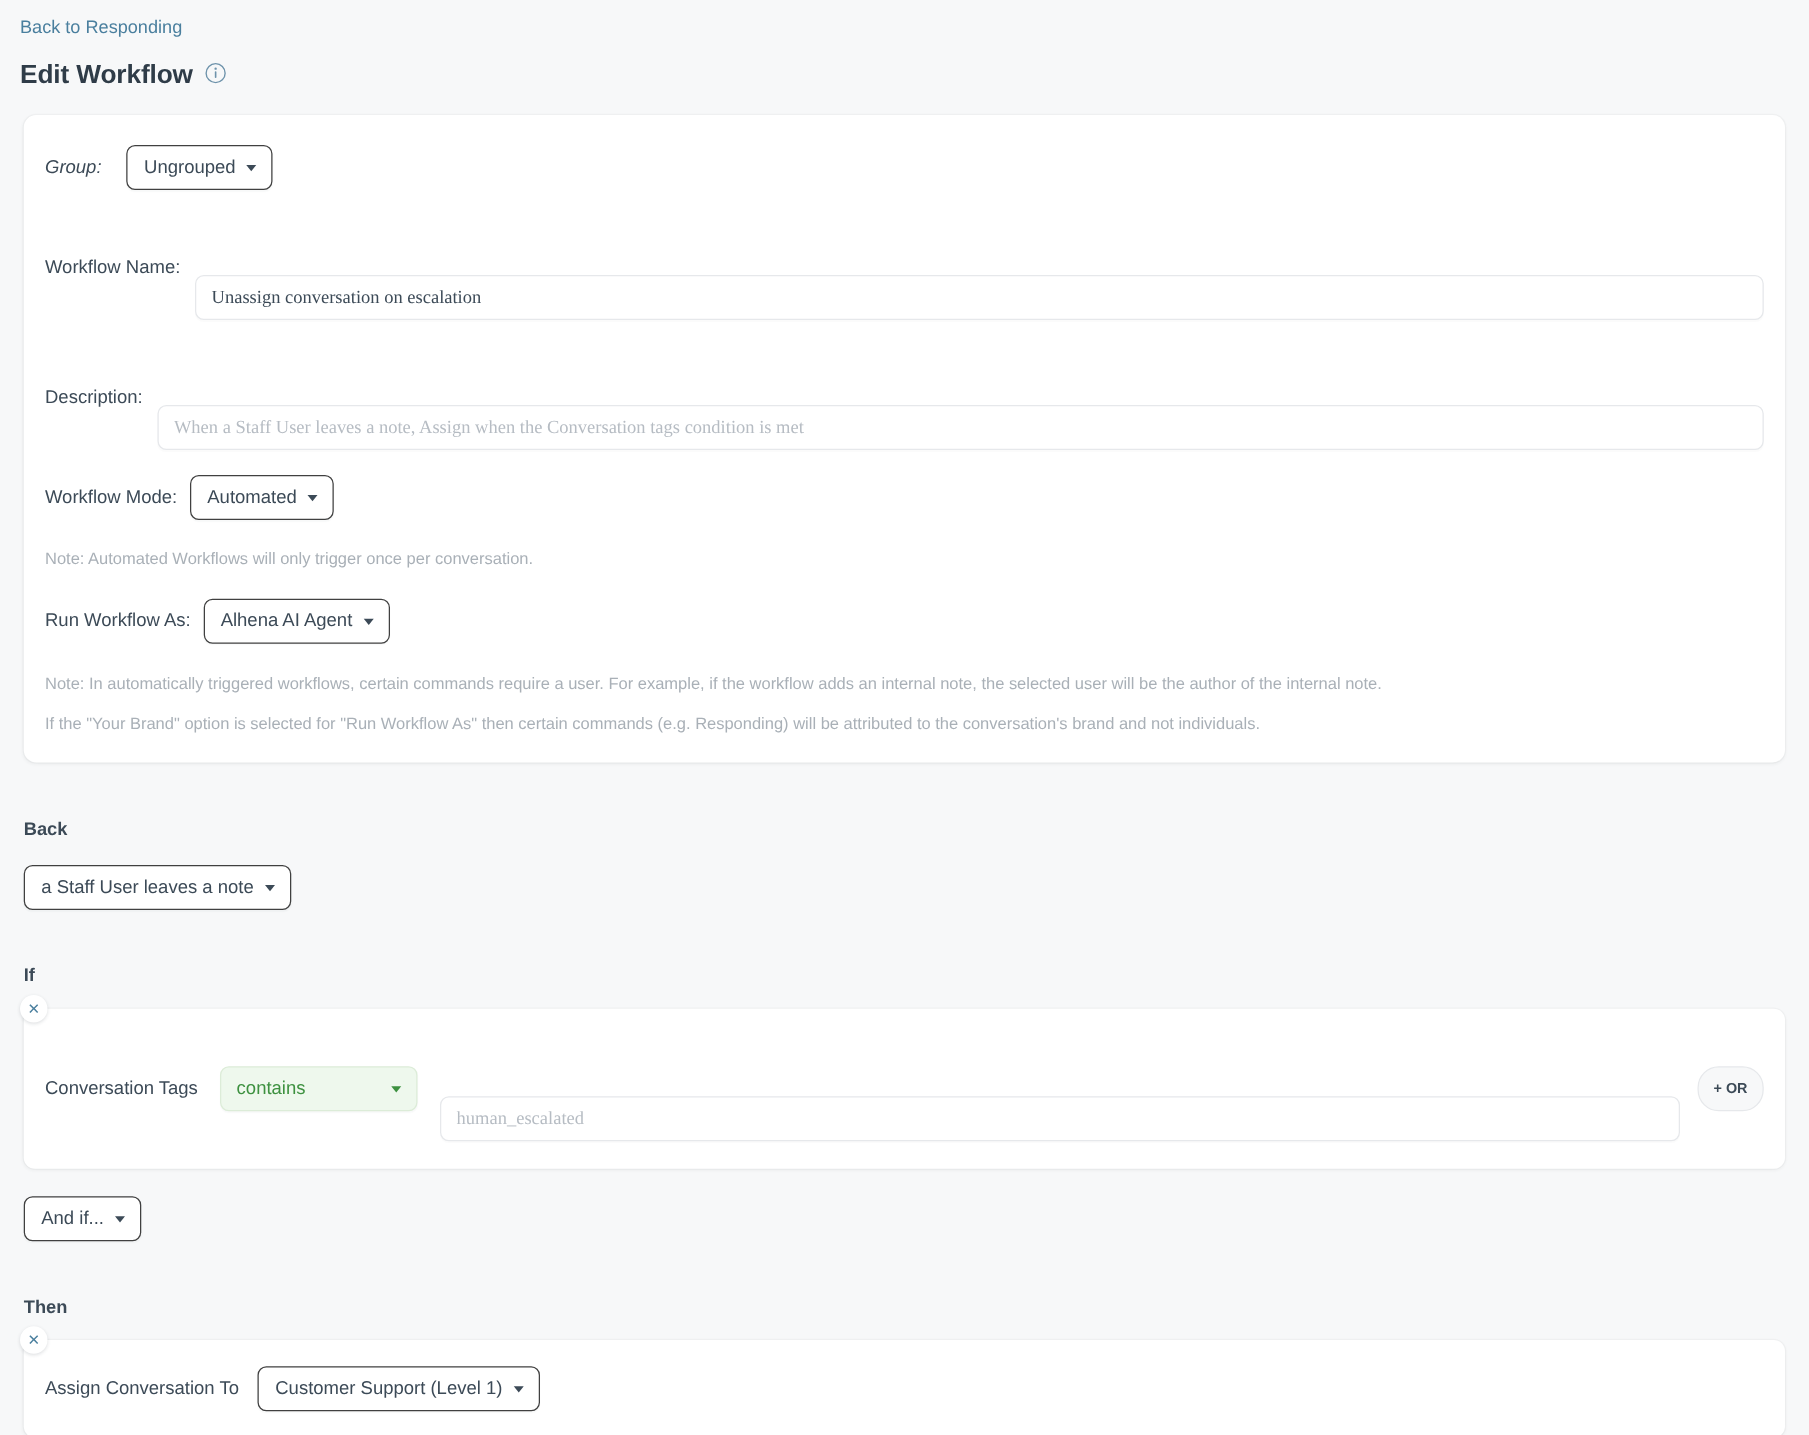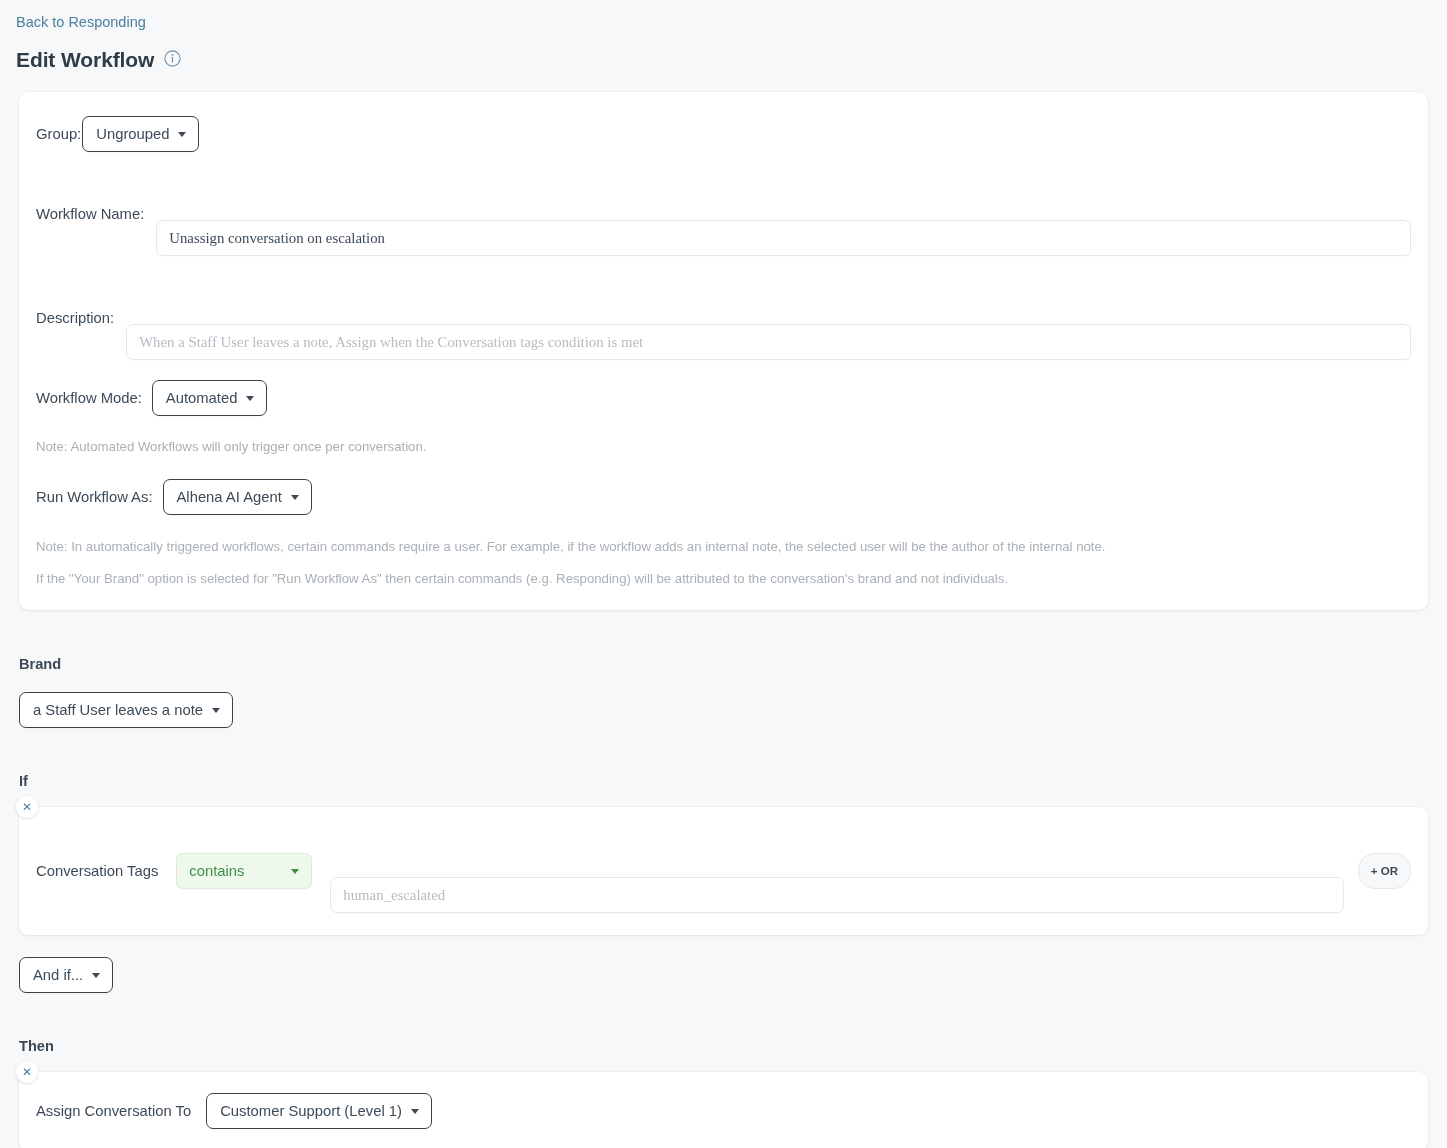--- a/index.html
+++ b/index.html
@@ -102,21 +102,21 @@
     border-left: 4.5px solid transparent;
     border-right: 4.5px solid transparent;
     border-top: 5.5px solid #3c4a57;
     flex: none;
     margin-top: 1px;
   }
   .dropdown.green {
     background: #eef8ed;
     border-color: #dcecd8;
     color: #3d9140;
-    width: 136px;
+    width: 158px;
     justify-content: space-between;
     padding: 7px 12px;
   }
   .dropdown.green .caret { border-top-color: #3d9140; }
 
   .text-input {
     flex: 1;
     border: 1px solid #e6e8eb;
     border-radius: 7px;
     background: #fff;
@@ -255,21 +255,21 @@
           <circle cx="8.5" cy="4.9" r="0.95" fill="#6e93ab"></circle>
           <rect x="7.85" y="6.9" width="1.3" height="5.5" rx="0.6" fill="#6e93ab"></rect>
         </svg>
       </span>
     </div>
   </div>
 
   <div class="card settings-card">
 
     <div class="field-row">
-      <span class="field-label" style="margin-right:1px;">Group:</span>
+      <span class="field-label" style="margin-right:20px;font-style:italic;">Group:</span>
       <span class="dropdown">
         <span>Ungrouped</span>
         <span class="caret"></span>
       </span>
     </div>
 
     <div class="field-row">
       <span class="field-label" style="margin-right:12px;">Workflow Name:</span>
       <input class="text-input" type="text" value="Unassign conversation on escalation" style="">
     </div>
@@ -297,21 +297,21 @@
       </span>
     </div>
 
     <div class="note-block">
       <div class="note">Note: In automatically triggered workflows, certain commands require a user. For example, if the workflow adds an internal note, the selected user will be the author of the internal note.</div>
       <div class="note">If the "Your Brand" option is selected for "Run Workflow As" then certain commands (e.g. Responding) will be attributed to the conversation's brand and not individuals.</div>
     </div>
 
   </div>
 
-  <div class="section-label when-label">Brand</div>
+  <div class="section-label when-label">Back</div>
   <div class="inline-dd-wrap">
     <span class="dropdown">
       <span>a Staff User leaves a note</span>
       <span class="caret"></span>
     </span>
   </div>
 
   <div class="section-label if-label">If</div>
 
   <div class="rule-card if-card">

